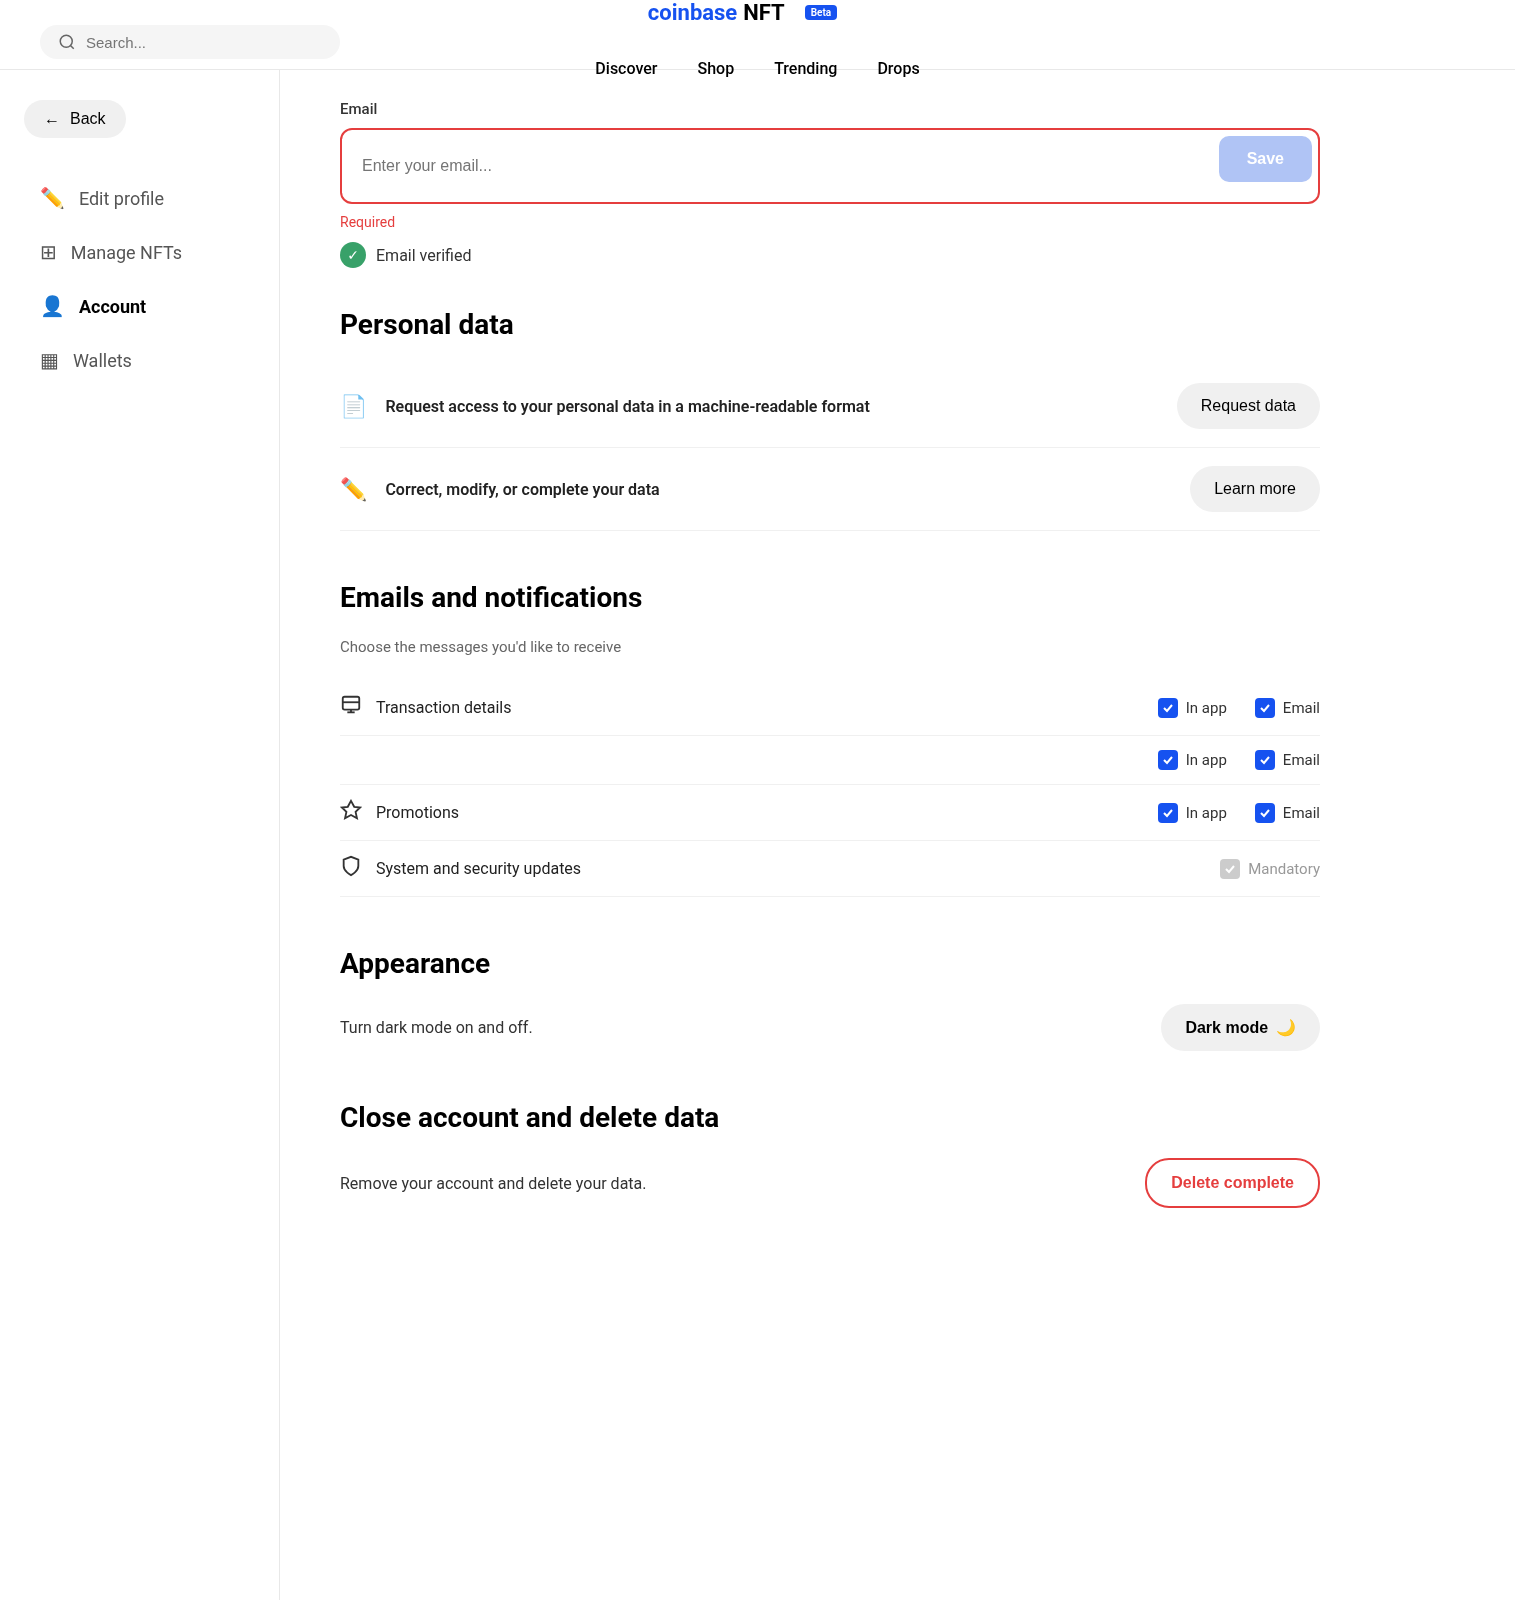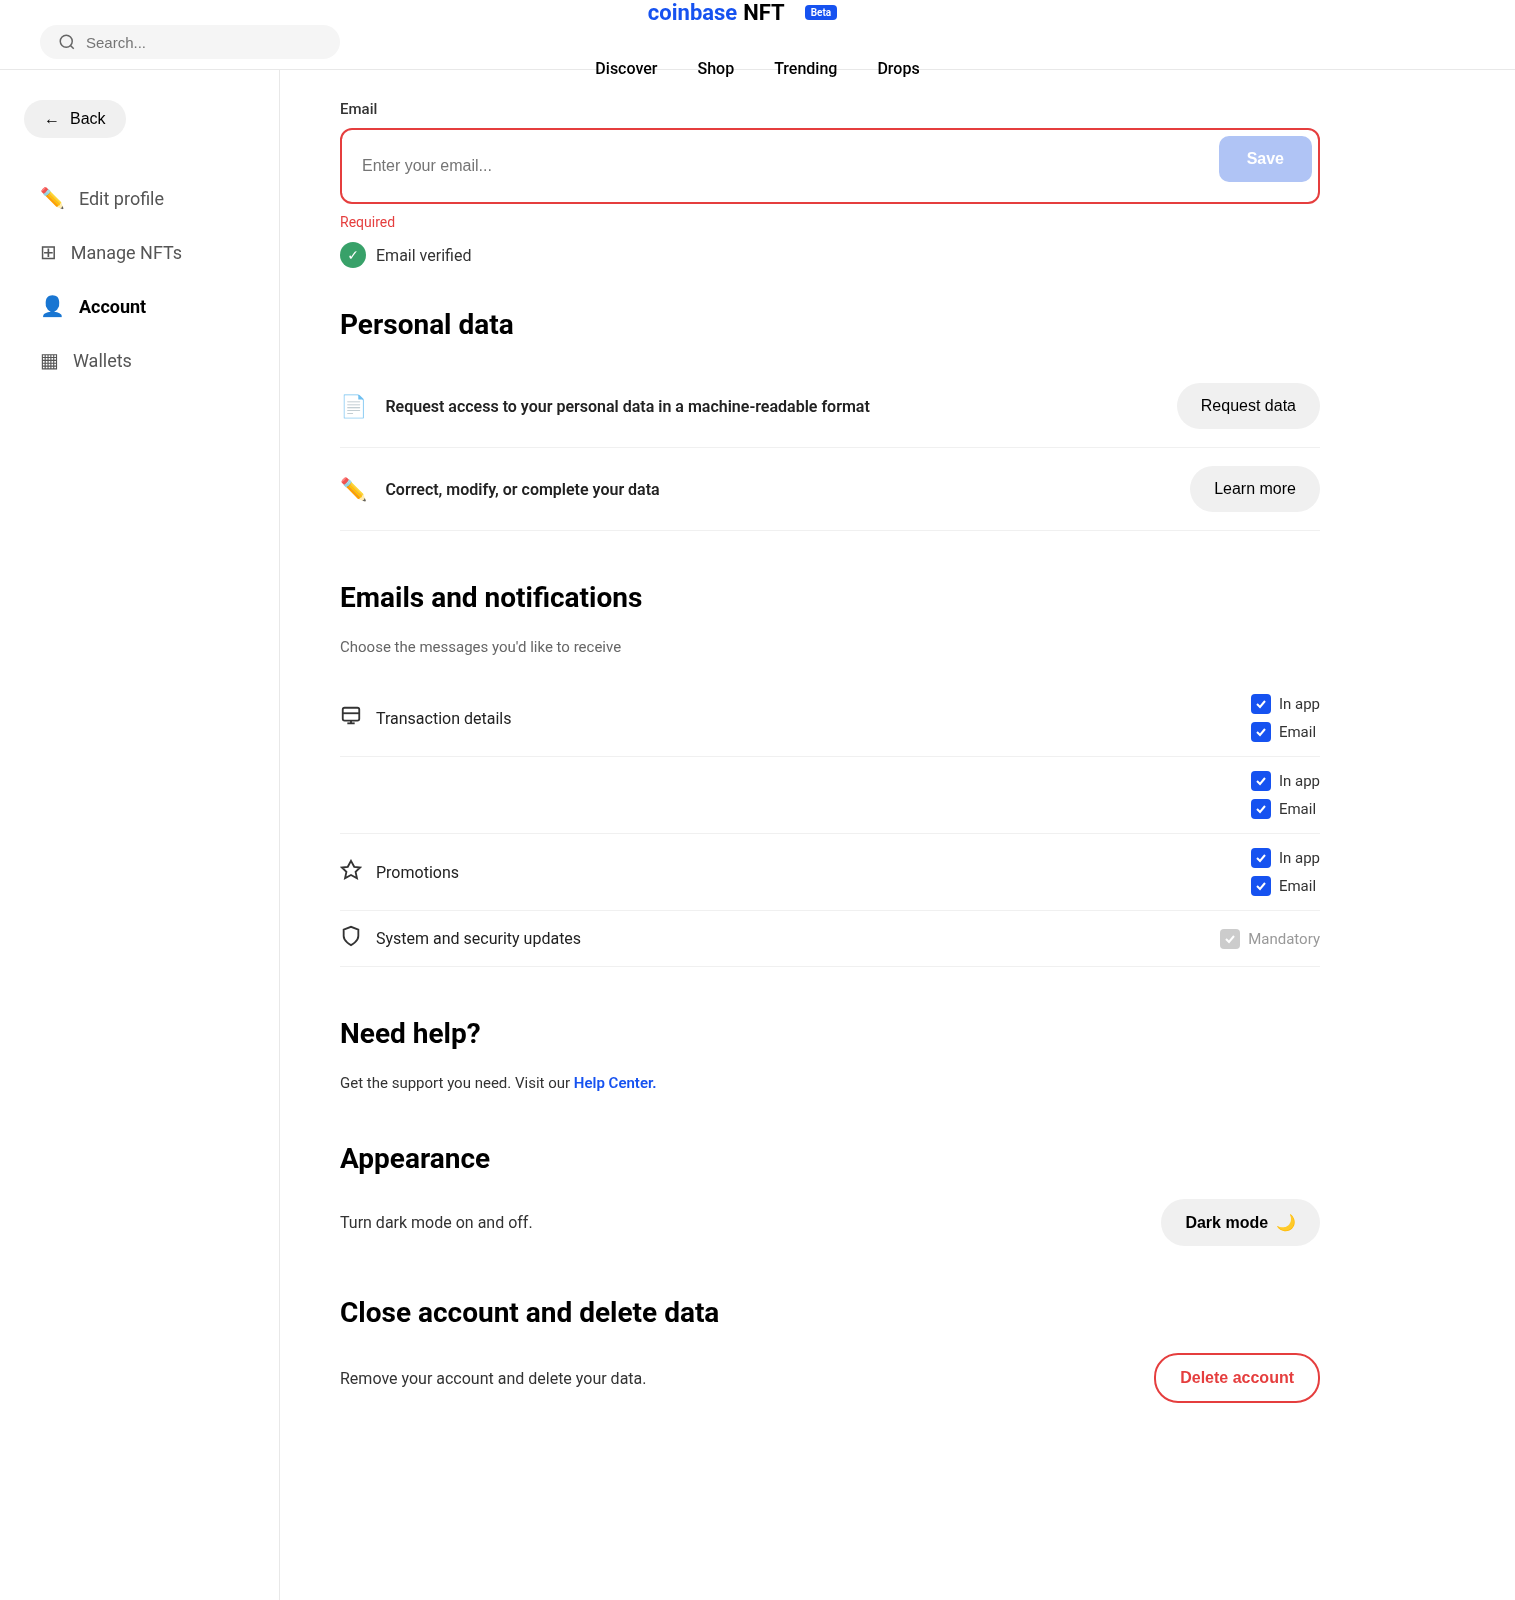--- a/index.html
+++ b/index.html
@@ -91,21 +91,21 @@
     
     .notifications-section { margin-bottom: 50px; }
     .notif-subtitle { font-size: 15px; color: #666; margin-bottom: 24px; }
     .notif-row {
       display: flex; align-items: center; padding: 14px 0;
       border-bottom: 1px solid #f0f0f0;
     }
     .notif-label-area { display: flex; align-items: center; gap: 14px; flex: 1; }
     .notif-icon { font-size: 20px; color: #333; }
     .notif-label { font-size: 16px; color: #222; }
-    .notif-checkboxes { display: flex; align-items: flex-start; gap: 8px; margin-left: auto; flex-direction: column; }
+    .notif-checkboxes { display: flex; align-items: flex-start; gap: 28px; margin-left: auto; }
     .checkbox-group { display: flex; align-items: center; gap: 8px; }
     .checkbox-blue {
       width: 20px; height: 20px; background: #1652f0; border-radius: 4px;
       display: flex; align-items: center; justify-content: center; flex-shrink: 0;
     }
     .checkbox-gray {
       width: 20px; height: 20px; background: #ccc; border-radius: 4px;
       display: flex; align-items: center; justify-content: center; flex-shrink: 0;
     }
     .checkbox-label { font-size: 15px; color: #333; }
@@ -321,40 +321,34 @@
               <svg width="12" height="12" viewBox="0 0 12 12">
                   <polyline points="2,6 5,9 10,3" stroke="white" stroke-width="2" fill="none"></polyline>
                 </svg>
             </div>
             <span class="mandatory-label">Mandatory</span>
           </div>
         </div>
       </div>
     </div>
 
-    <div class="help-section">
-      <div class="section-title">Need help?</div>
-      <p class="help-text">
-        <span>Get the support you need. Visit our </span><a class="help-link" href="#">Help Center.</a>
-      </p>
-    </div>
 
     <div class="appearance-section">
       <div class="section-title">Appearance</div>
       <div class="appearance-row">
         <span class="appearance-desc">Turn dark mode on and off.</span>
         <button class="dark-mode-btn">
           <span>Dark mode</span>
           <span>🌙</span>
         </button>
       </div>
     </div>
 
     <div class="delete-section">
       <div class="section-title">Close account and delete data</div>
       <div class="delete-row">
         <span class="delete-desc">Remove your account and delete your data.</span>
-        <button class="delete-btn">Delete account</button>
+        <button class="delete-btn">Delete complete</button>
       </div>
     </div>
 
   </main>
 </div>
 
 </body></html>

